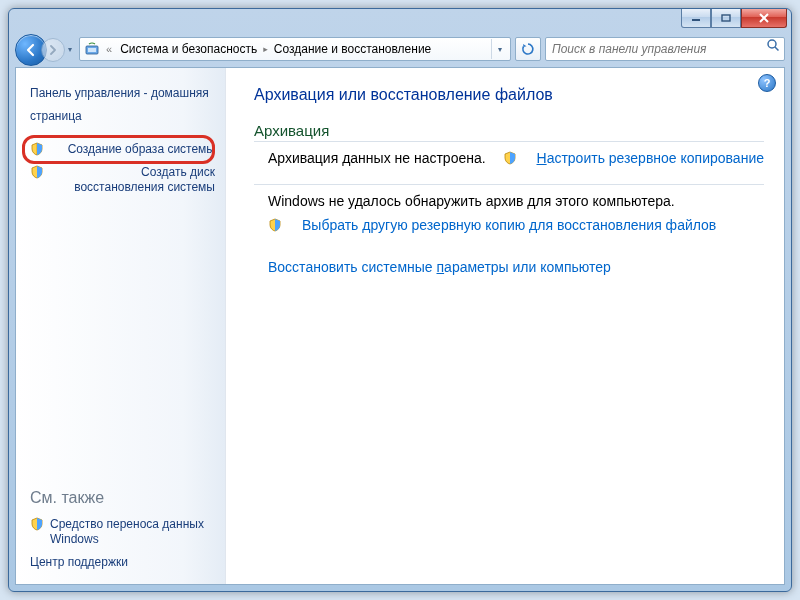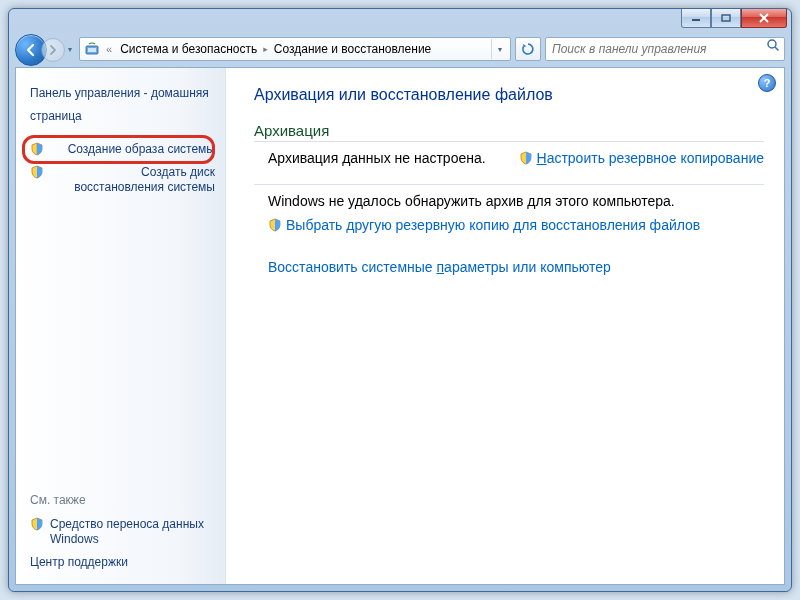--- a/index.html
+++ b/index.html
@@ -171,21 +171,21 @@
   }
   .highlight-ring{
     position:absolute;
     left:6px; right:10px; top:-3px; bottom:-3px;
     border:3px solid #d93025;
     border-radius:12px;
     pointer-events:none;
   }
   .sidebar-spacer{flex:1;}
   .see-also-heading{
-    color:#6e7c8c;font-size:12px;padding:6px 14px;
+    color:#6e7c8c;font-size:16px;padding:6px 14px;
   }
   .see-also-link{
     display:flex;align-items:flex-start;gap:6px;
     padding:4px 10px 4px 14px;color:#1a3e7b;font-size:12px;cursor:pointer;line-height:15px;
   }
   
   .main{
     flex:1; padding: 12px 20px 10px 28px; position:relative; color:#000;
   }
   .help-icon{
@@ -205,21 +205,21 @@
   .section-divider{
     border:none;border-top:1px solid #d9e1ea;margin:2px 0 8px 0;
   }
   .section-body{
     padding-left:14px;margin-bottom:18px;font-size:14px;
   }
   .row{display:flex;align-items:flex-start;}
   .row .left{flex:1;}
   .link{color:#0066cc;cursor:pointer;}
   .link .ul{text-decoration:underline;}
-  .shield-link{display:inline-flex;align-items:center;gap:4px;text-align:center;}
+  .shield-link{display:inline-flex;align-items:center;gap:20px;text-align:center;}
   .restore-msg{margin-bottom:8px;}
   .restore-choose{margin-bottom:24px;}
   
   .shield{
     width:14px;height:14px;display:inline-block;position:relative;flex-shrink:0;
   }
   .shield svg{display:block;}
 </style>
 </head>
 <body>

